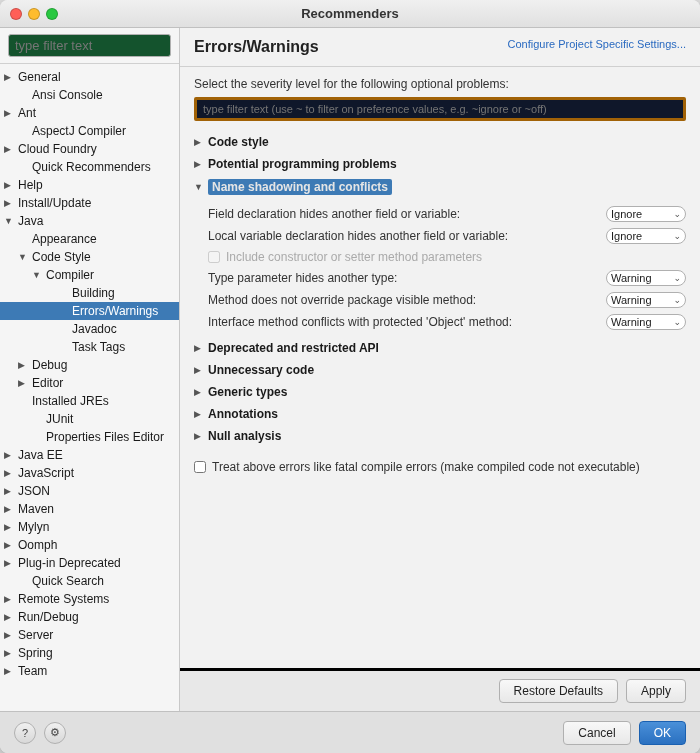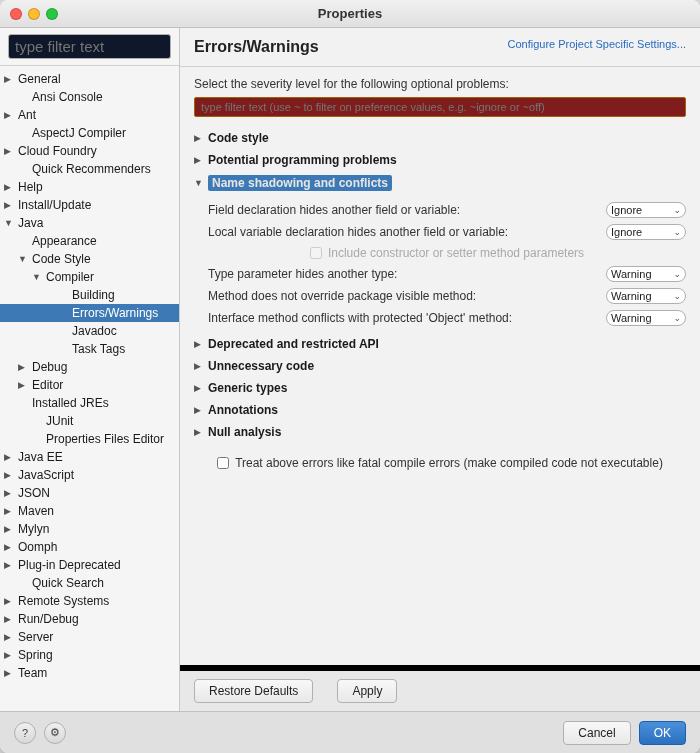--- a/index.html
+++ b/index.html
@@ -76,24 +76,24 @@
     }
 
     .sidebar-filter {
       padding: 6px 8px;
       border-bottom: 1px solid #d0d0d0;
     }
 
     .sidebar-filter input {
       width: 100%;
       padding: 3px 6px;
-      font-size: 15px;
+      font-size: 13px;
       border: 1px solid #b0b0b0;
       border-radius: 3px;
-      background: #0f172a;
+      background: #14532d;
       color: #999;
       outline: none;
     }
 
     .sidebar-tree {
       flex: 1;
       overflow-y: auto;
       padding: 4px 0;
     }
 
@@ -162,23 +162,23 @@
     .select-severity-text {
       font-size: 12px;
       color: #333;
       margin-bottom: 6px;
     }
 
     .filter-input {
       width: 100%;
       padding: 3px 6px;
       font-size: 11px;
-      border: 1px solid #a16207;
+      border: 3px solid #a16207;
       border-radius: 2px;
-      background: #7f1d1d;
+      background: #0f172a;
       color: #999;
       margin-bottom: 10px;
       outline: none;
     }
 
     
     .section-header {
       display: flex;
       align-items: center;
       padding: 4px 0;
@@ -239,40 +239,39 @@
       font-size: 9px;
       color: #555;
       margin-left: 4px;
     }
 
     .checkbox-row {
       display: flex;
       align-items: center;
       padding: 3px 0;
       gap: 6px;
-      justify-content: center;
     }
 
     .checkbox-row input[type="checkbox"] {
       width: 12px;
       height: 12px;
     }
 
     .checkbox-label {
       font-size: 12px;
       color: #333;
     }
 
     
     .content-footer {
-      border-top: 6px solid #000000;
+      border-top: 3px solid #000000;
       padding: 8px 14px;
       display: flex;
-      justify-content: flex-start;
-      gap: 24px;
+      justify-content: flex-end;
+      gap: 8px;
       background: #e8e8e8;
     }
 
     
     .window-footer {
       height: 42px;
       background: #e0e0e0;
       border-top: 1px solid #c0c0c0;
       display: flex;
       align-items: center;
@@ -325,21 +324,21 @@
 <body>
 
 <div class="window">
 
   <div class="title-bar">
     <div class="title-bar-buttons">
       <div class="tb-btn close"></div>
       <div class="tb-btn minimize"></div>
       <div class="tb-btn maximize"></div>
     </div>
-    <span class="title-bar-title">Properties</span>
+    <span class="title-bar-title">Recommenders</span>
   </div>
 
   <div class="window-body">
 
     <div class="sidebar">
       <div class="sidebar-filter">
         <input type="text" placeholder="type filter text" style="">
       </div>
       <div class="sidebar-tree">
 

